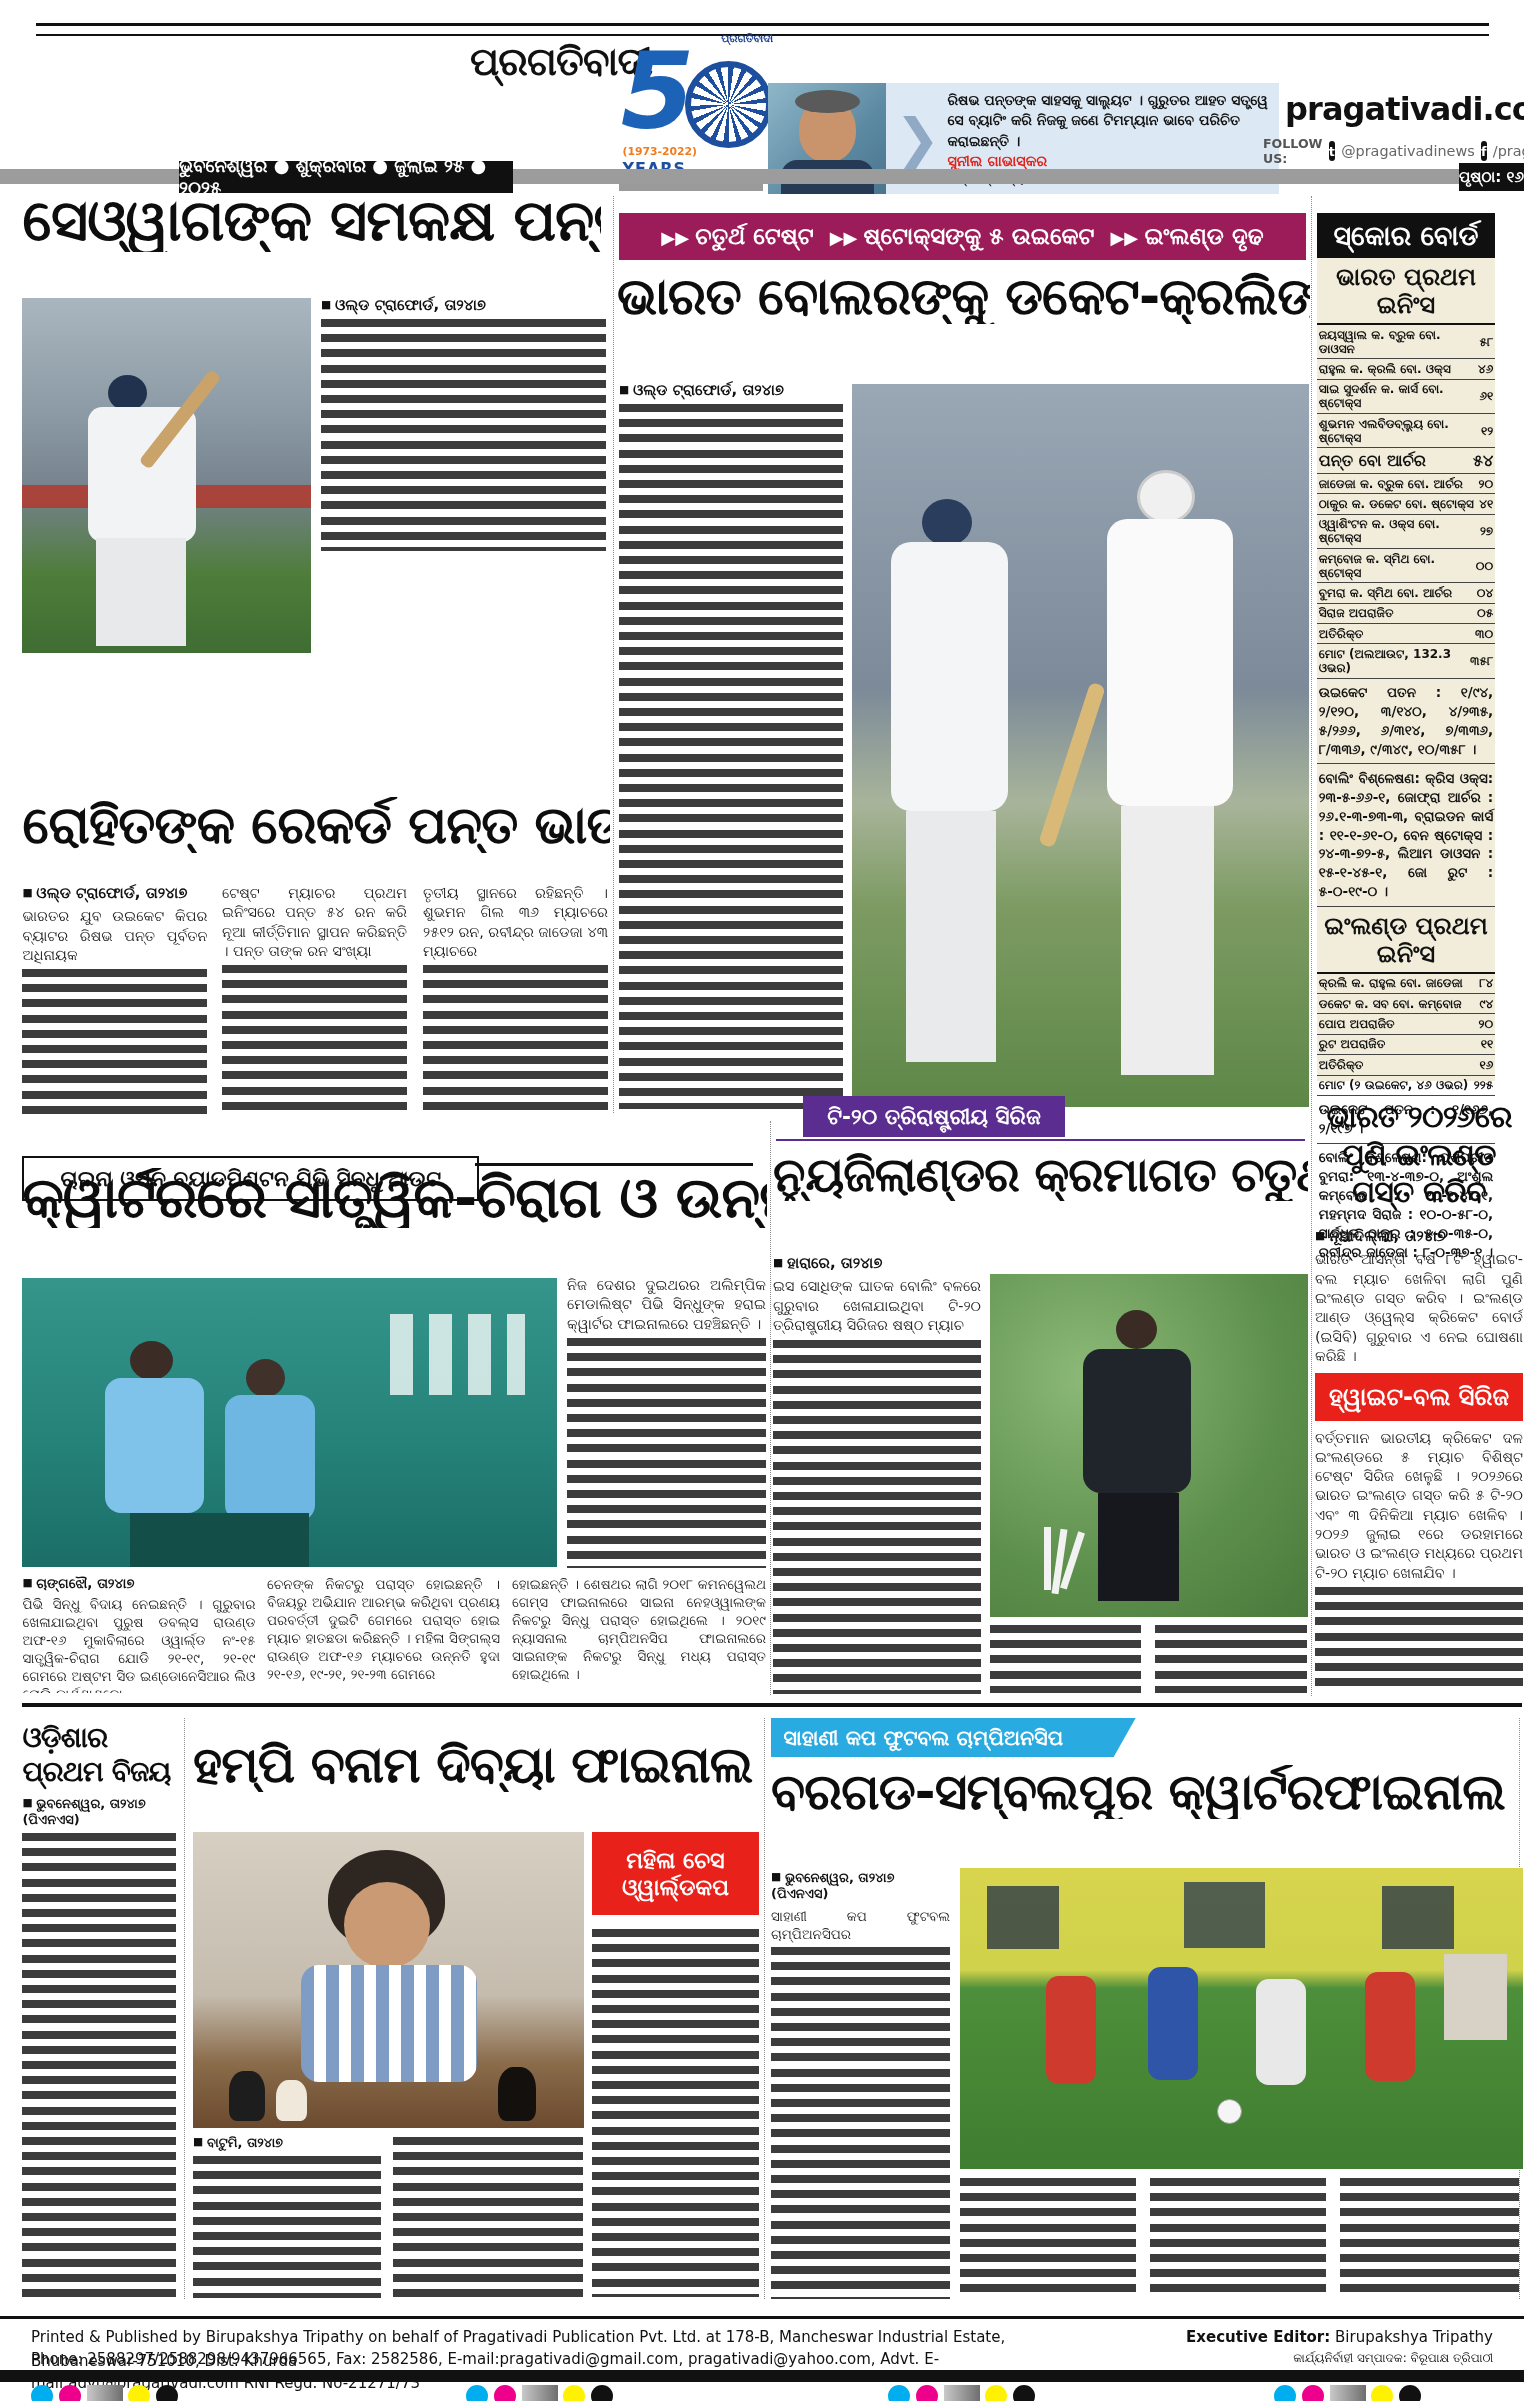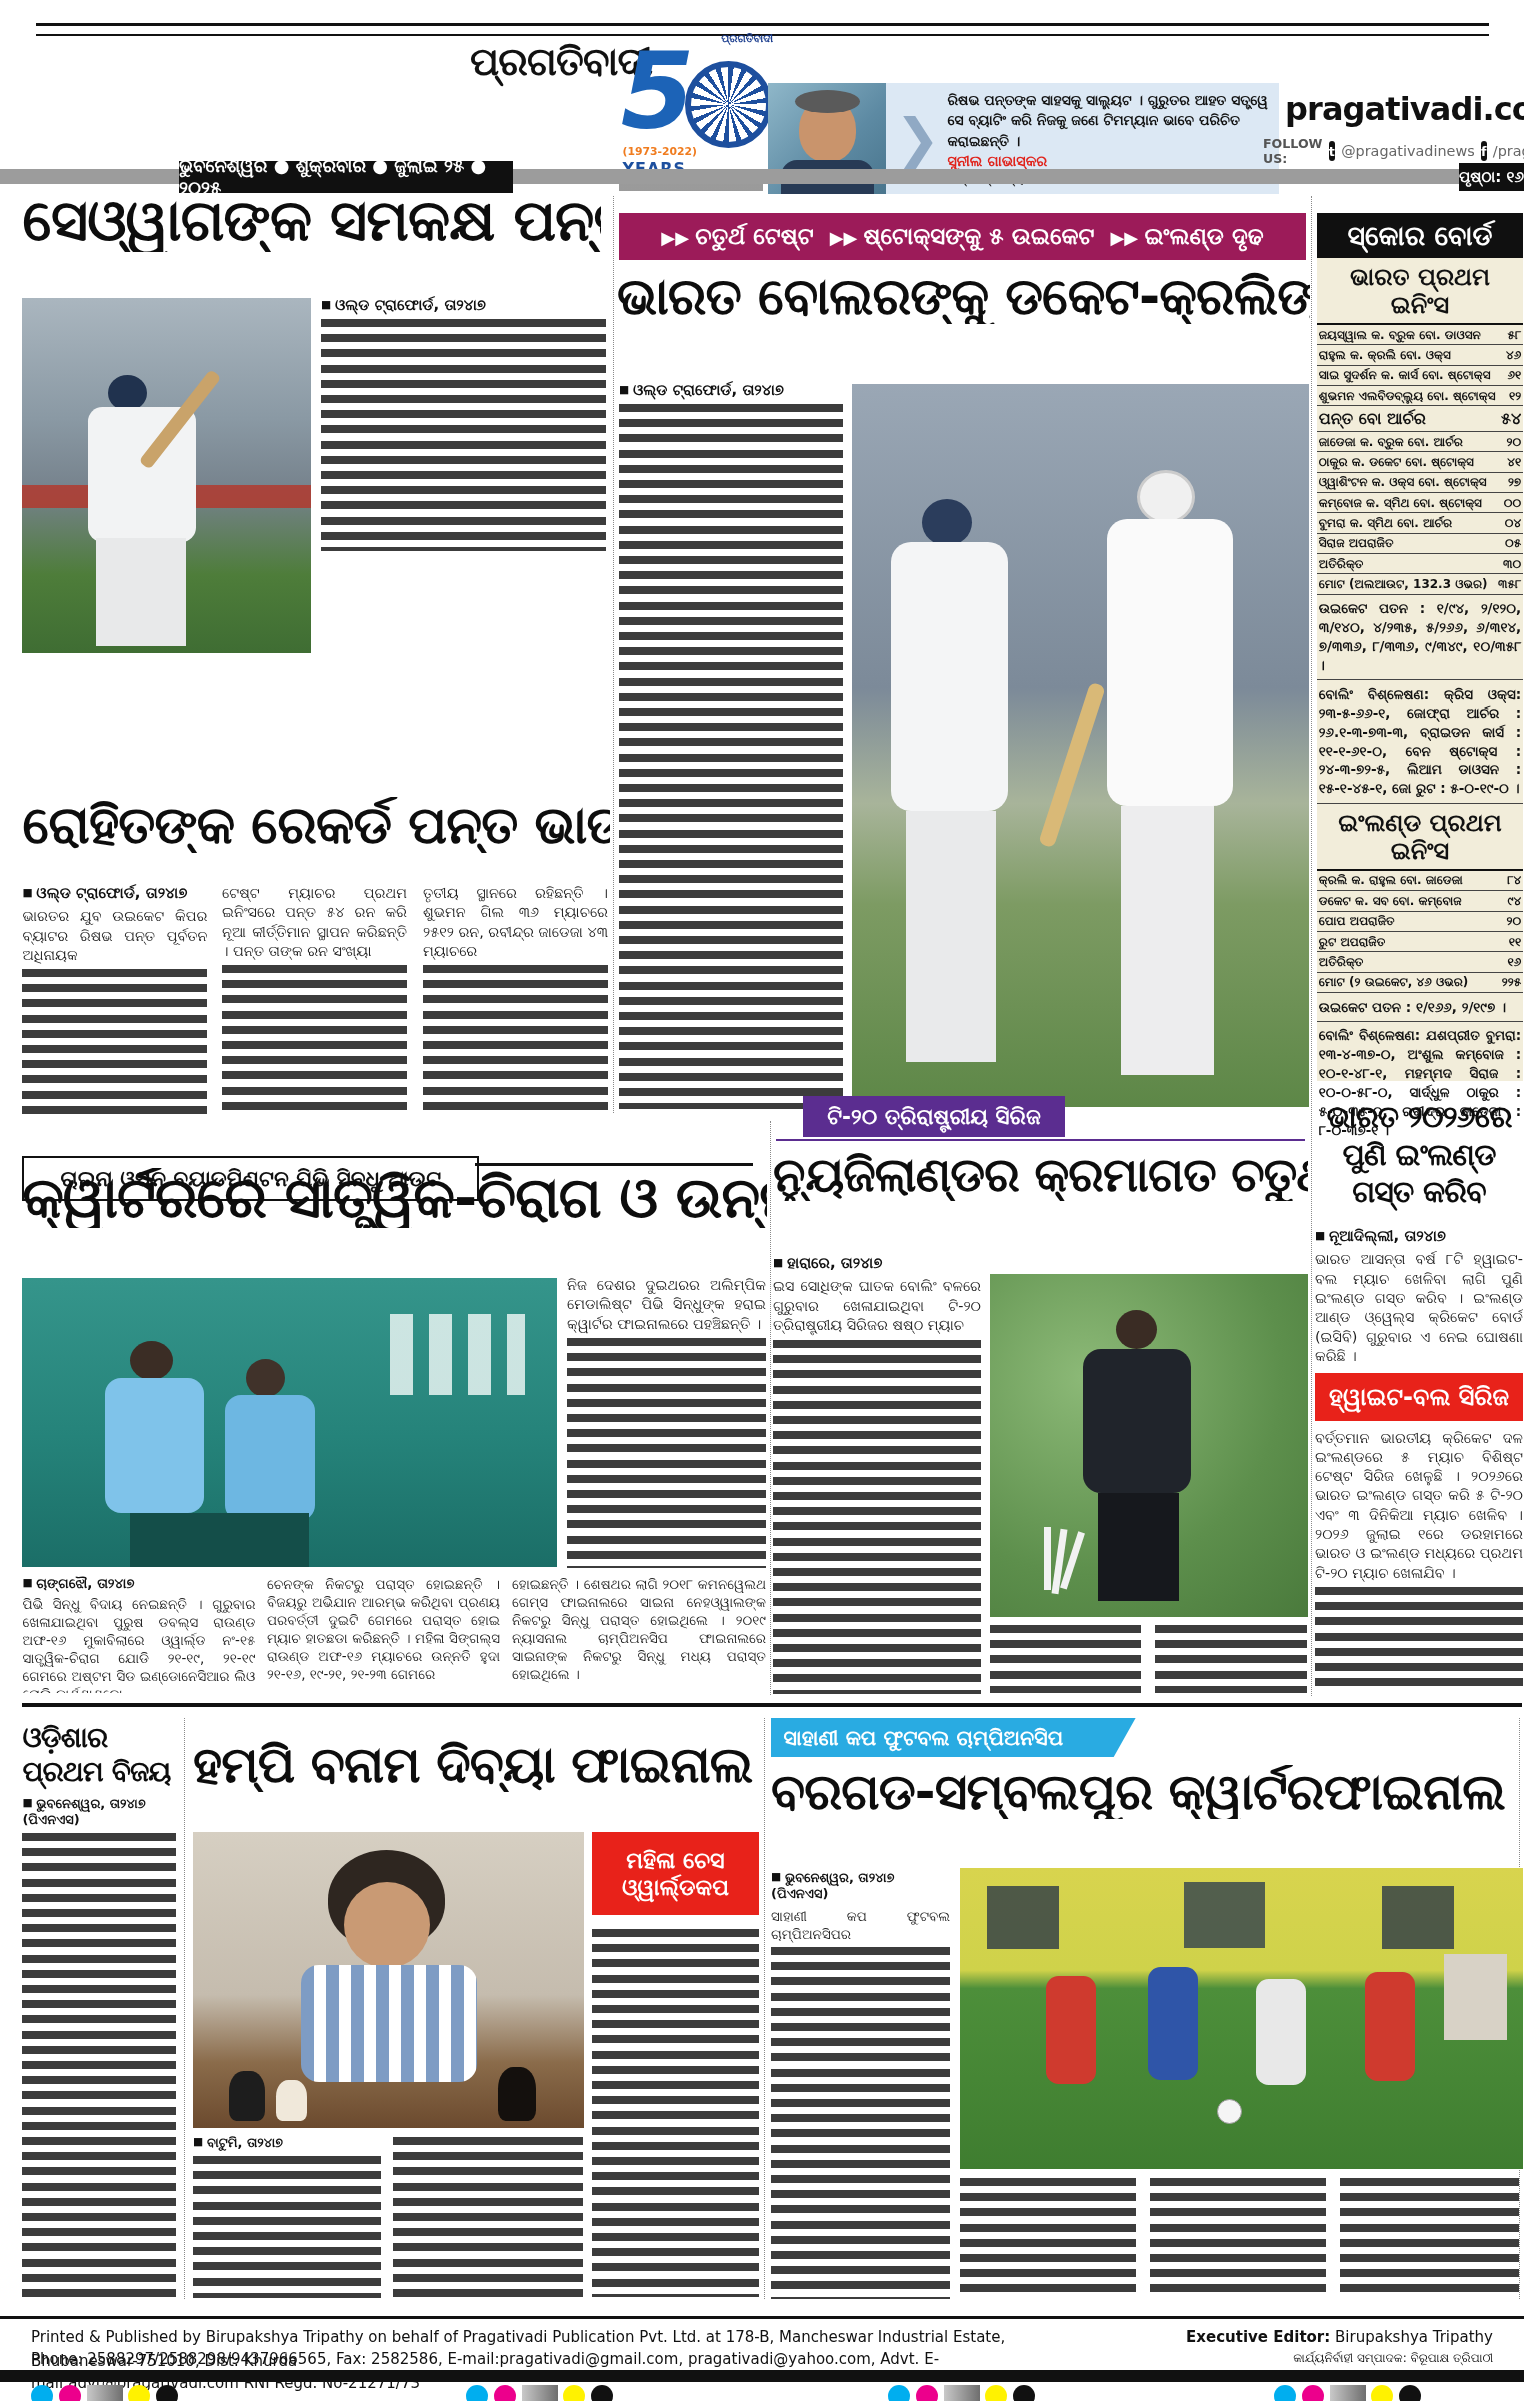--- a/index.html
+++ b/index.html
@@ -167,21 +167,21 @@
               background:linear-gradient(180deg,#9aa7b5 0%,#7c8a99 42%,#a8b49a 58%,#7d9b63 72%,#5d8747 100%);">
     <div class="shape" style="left:70px;top:115px;width:50px;height:47px;border-radius:50%;background:#2b3d5c;"></div>
     <div class="shape" style="left:39px;top:158px;width:117px;height:269px;border-radius:20px;background:#f4f5f6;"></div>
     <div class="shape" style="left:54px;top:427px;width:90px;height:251px;background:#e9eaeb;"></div>
     <div class="shape" style="left:285px;top:86px;width:52px;height:48px;border-radius:50%;background:#f0f0f0;border:3.6px solid #ccc;"></div>
     <div class="shape" style="left:255px;top:135px;width:126px;height:287px;border-radius:20px;background:#fafafa;"></div>
     <div class="shape" style="left:269px;top:422px;width:93px;height:269px;background:#ededee;"></div>
     <div class="shape" style="left:212px;top:296px;width:16px;height:170px;background:#d9b977;transform:rotate(18deg);border-radius:7.2px;"></div>
   </div>
 
-  <div class="abs score-wrap" style="left:1317px;top:213px;width:206px;height:868px;padding:0;">
+  <div class="abs score-wrap" style="left:1317px;top:213px;width:178px;height:868px;padding:0;">
     <div class="score-title" style="height:45px;">ସ୍କୋର ବୋର୍ଡ</div>
     <div class="score-head">ଭାରତ ପ୍ରଥମ ଇନିଂସ</div>
     <div>
 
         <div class="score-row" style="font-size:12px;padding:2.7px 1.8px;">
           <span>ଜୟସ୍ୱାଲ କ. ବ୍ରୁକ ବୋ. ଡାଓସନ</span>
           <span>୫୮</span>
         </div>
 
         <div class="score-row" style="font-size:12px;padding:2.7px 1.8px;">

